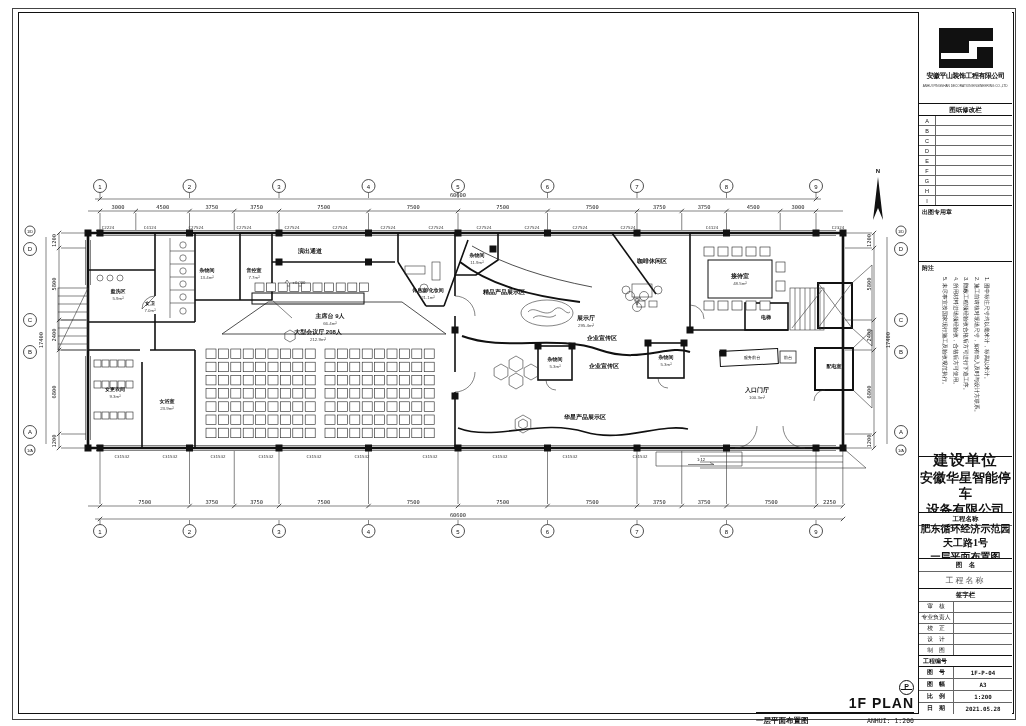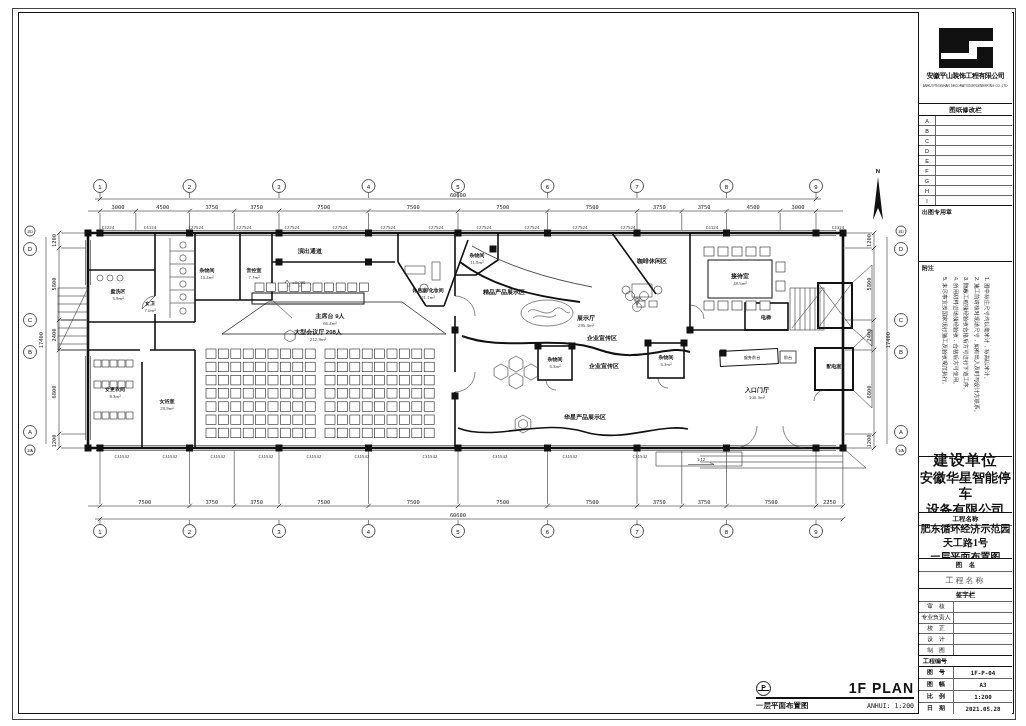--- a/index.html
+++ b/index.html
@@ -64,21 +64,21 @@
   .tb-projno{height:11px;line-height:11px;font-size:6px;font-weight:700;padding-left:4px;}
   .tb-meta{height:47px;display:flex;flex-direction:column;border-bottom:none;}
   .meta-row{flex:1;display:flex;border-bottom:0.5px solid #666;font-size:6px;}
   .meta-row:last-child{border-bottom:none;}
   .meta-row .c1{width:34px;border-right:0.5px solid #666;display:flex;align-items:center;justify-content:center;font-weight:700;}
   .meta-row .c2{flex:1;display:flex;align-items:center;justify-content:center;font-weight:600;
                 font-family:"DejaVu Sans Mono",monospace;font-size:5.8px;}
 
   
   .footer{position:absolute;left:756px;top:680px;width:158px;}
-  .f1{display:flex;justify-content:space-between;align-items:flex-end;border-bottom:2px solid #111;padding-bottom:1px;}
+  .f1{display:flex;justify-content:space-between;align-items:flex-end;border-bottom:2px solid #111;padding-bottom:1px;flex-direction:column;}
   .p-bubble{position:relative;width:15px;height:15px;border:1px solid #111;border-radius:50%;
             font-size:7px;font-weight:700;text-align:center;line-height:11px;box-sizing:border-box;}
   .p-bubble:after{content:"";position:absolute;left:1px;right:1px;top:62%;border-top:1px solid #111;}
   .plan-en{font-size:14px;font-weight:700;letter-spacing:1px;}
   .f2{display:flex;justify-content:space-between;align-items:center;padding-top:2px;border-bottom:1px solid #111;padding-bottom:2px;}
   .plan-cn{font-size:7.5px;font-weight:600;}
   .scale{font-size:6.5px;font-family:"DejaVu Sans Mono",monospace;}
 </style>
 </head>
 <body>

